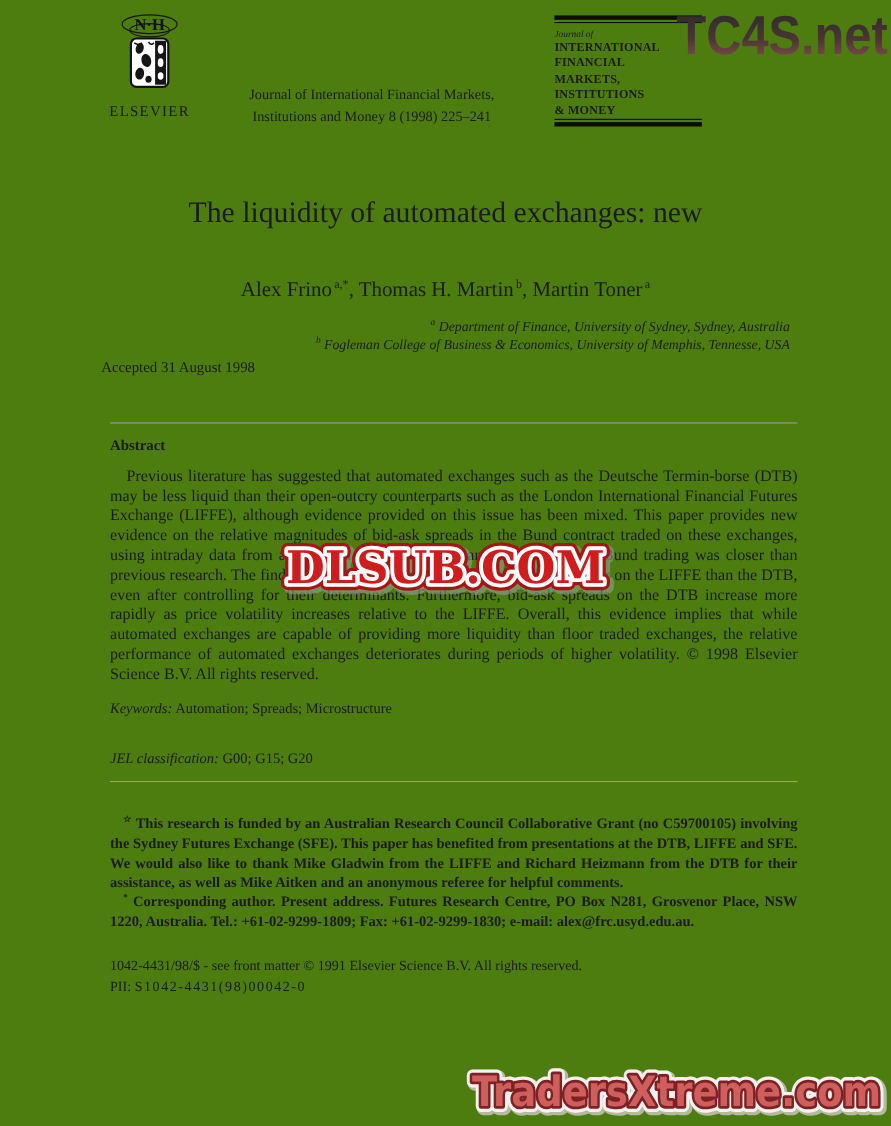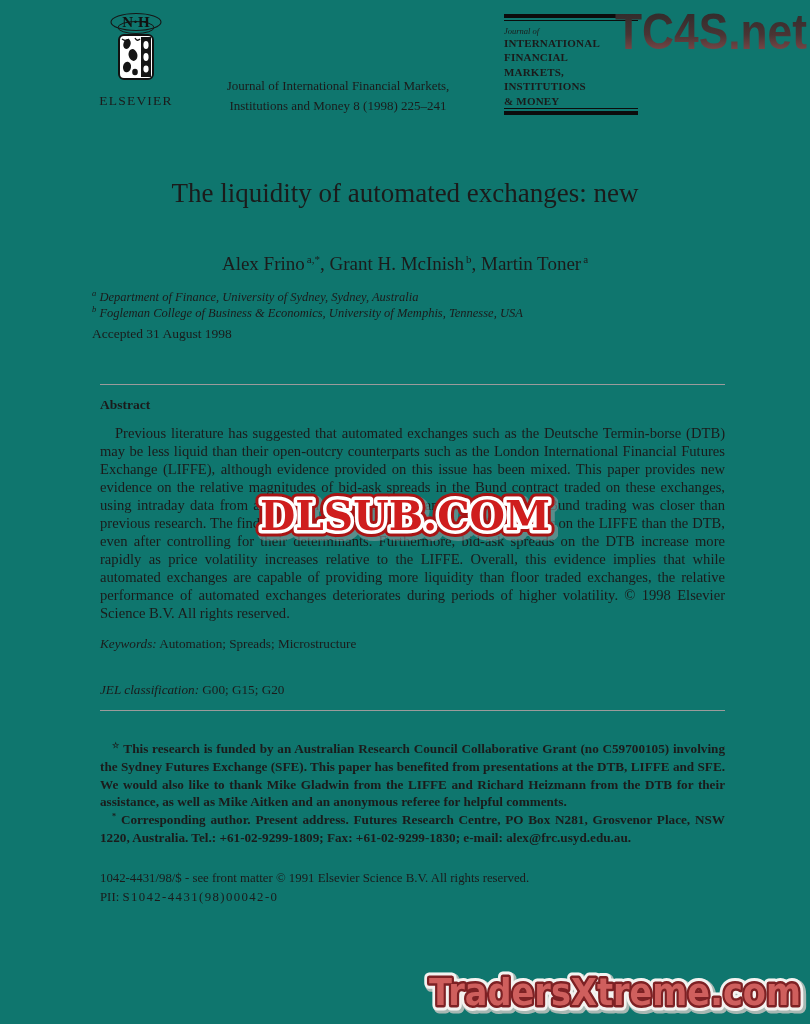--- a/index.html
+++ b/index.html
@@ -1,17 +1,17 @@
 <!DOCTYPE html>
 <html><head>
 <meta charset="utf-8">
 <style>
   html,body{margin:0;padding:0;background:#ffffff;}
   .page{
-    position:relative;width:810px;height:1024px;margin:0 auto;background:#0f766e;
+    position:relative;width:810px;height:1024px;margin:0 auto;background:#4d7c0f;
     font-family:"Liberation Serif", serif;color:#1b1b1b;overflow:hidden;
   }
   sup{vertical-align:super;font-size:62%;line-height:0;}
 
   
   .logo-block{position:absolute;left:94px;top:12px;width:84px;text-align:center;}
   .logo-block svg{display:block;margin:0 auto;}
   .publisher-name{font-size:13.5px;letter-spacing:1.2px;margin-top:1px;}
 
   .journal-ref{position:absolute;left:186px;top:76px;width:304px;text-align:center;
@@ -26,21 +26,21 @@
   .jbox .npl:last-of-type{margin-bottom:5px;}
 
   .wm-tc4s{position:absolute;left:612px;top:4px;}
 
   
   .title{position:absolute;left:92px;top:176px;width:626px;text-align:center;
     font-size:27px;line-height:34px;}
   .title sup{font-size:15px;}
   .authors{position:absolute;left:92px;top:253px;width:626px;text-align:center;font-size:19px;}
   .authors sup{margin-left:2px;font-size:11px;}
-  .affils{position:absolute;left:92px;top:289px;width:626px;text-align:left;
+  .affils{position:absolute;left:92px;top:289px;width:626px;text-align:right;
     font-style:italic;font-size:12.5px;line-height:16px;}
   .affils sup{font-size:8.5px;}
   .accepted{position:absolute;left:92px;top:326px;width:626px;font-size:13.5px;}
 
   .rule{position:absolute;left:100px;width:625px;height:1px;background:#9b9b9b;}
   .rule1{top:384px;}
   .rule2{top:710px;}
 
   
   .abstract-head{position:absolute;left:100px;top:397px;font-weight:bold;font-size:13.5px;}
@@ -110,21 +110,21 @@
         <stop offset="1" stop-color="#935252"></stop>
       </linearGradient>
     </defs>
     <text x="99" y="45" text-anchor="middle" font-family="Liberation Sans, sans-serif" font-weight="bold" font-size="50" textLength="192" lengthAdjust="spacingAndGlyphs" fill="url(#tc4s-grad)">TC4S.net</text>
   </svg>
 
   <div class="title">
     <div><span>The liquidity of automated exchanges: new</span></div>
   </div>
 
-  <div class="authors"><span>Alex Frino</span><sup>a,*</sup><span>, Grant H. McInish</span><sup>b</sup><span>, Martin Toner</span><sup>a</sup></div>
+  <div class="authors"><span>Alex Frino</span><sup>a,*</sup><span>, Thomas H. Martin</span><sup>b</sup><span>, Martin Toner</span><sup>a</sup></div>
 
   <div class="affils">
     <div><sup>a</sup> <span>Department of Finance, University of Sydney, Sydney, Australia</span></div>
     <div><sup>b</sup> <span>Fogleman College of Business &amp; Economics, University of Memphis, Tennesse, USA</span></div>
   </div>
 
   <div class="accepted">Accepted 31 August 1998</div>
 
   <div class="rule rule1"></div>
 

